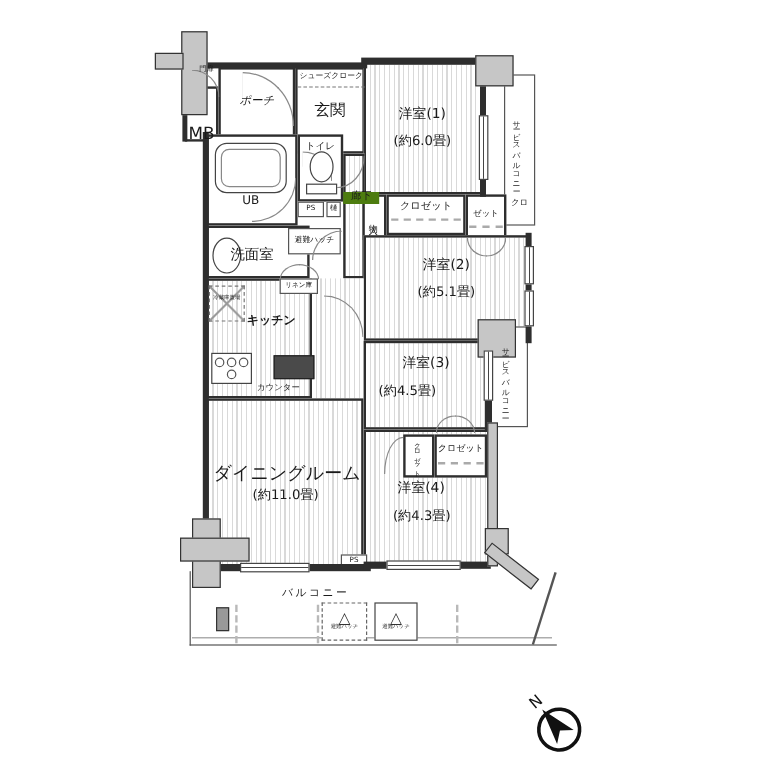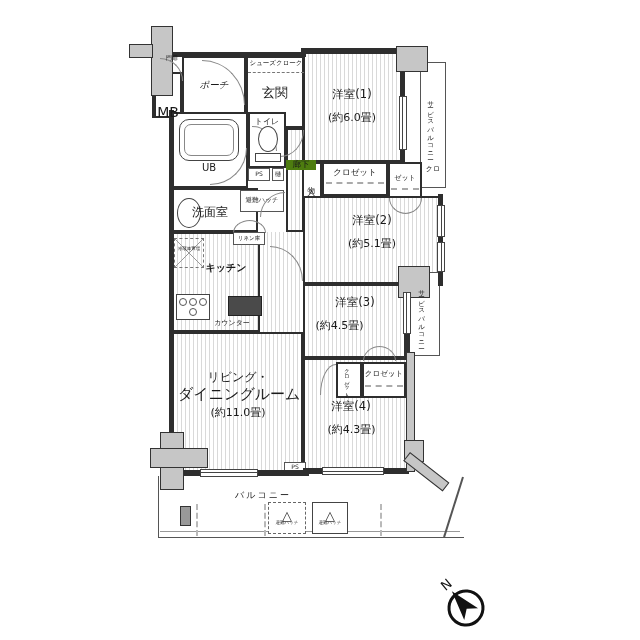--- a/index.html
+++ b/index.html
@@ -168,21 +168,20 @@
   <div class="lbl" style="left:390px;top:165px;width:30px;font-size:7px;padding-left:28px;">クロ</div>
   <div class="lbl" style="left:390px;top:174px;width:30px;font-size:7px;">ゼット</div>
 
   <div class="lbl" style="left:330px;top:214px;width:84px;font-size:11.5px;">洋室(2)</div>
   <div class="lbl" style="left:327px;top:238px;width:90px;font-size:11px;">(約5.1畳)</div>
 
   <div class="lbl" style="left:176px;top:246px;width:26px;font-size:4.5px;white-space:normal;">冷蔵庫置場</div>
   <div class="lbl" style="left:198px;top:262px;width:56px;font-size:10px;font-weight:bold;">キッチン</div>
   <div class="lbl" style="left:204px;top:319px;width:56px;font-size:7px;">カウンター</div>
 
-  <div class="lbl" style="left:178px;top:371px;width:120px;font-size:12px;">リビング・</div>
   <div class="lbl" style="left:178px;top:386px;width:120px;font-size:15px;">ダイニングルーム</div>
   <div class="lbl" style="left:178px;top:407px;width:120px;font-size:11px;">(約11.0畳)</div>
 
   <div class="lbl" style="left:310px;top:296px;width:90px;font-size:11.5px;">洋室(3)</div>
   <div class="lbl" style="left:292px;top:320px;width:95px;font-size:11px;">(約4.5畳)</div>
 
   <div class="lbl" style="left:306px;top:400px;width:90px;font-size:11.5px;">洋室(4)</div>
   <div class="lbl" style="left:304px;top:424px;width:95px;font-size:11px;text-align:center;">(約4.3畳)</div>
 
   <div class="lbl vtext" style="left:344px;top:364px;height:32px;font-size:5.5px;letter-spacing:0;">クロゼット</div>

